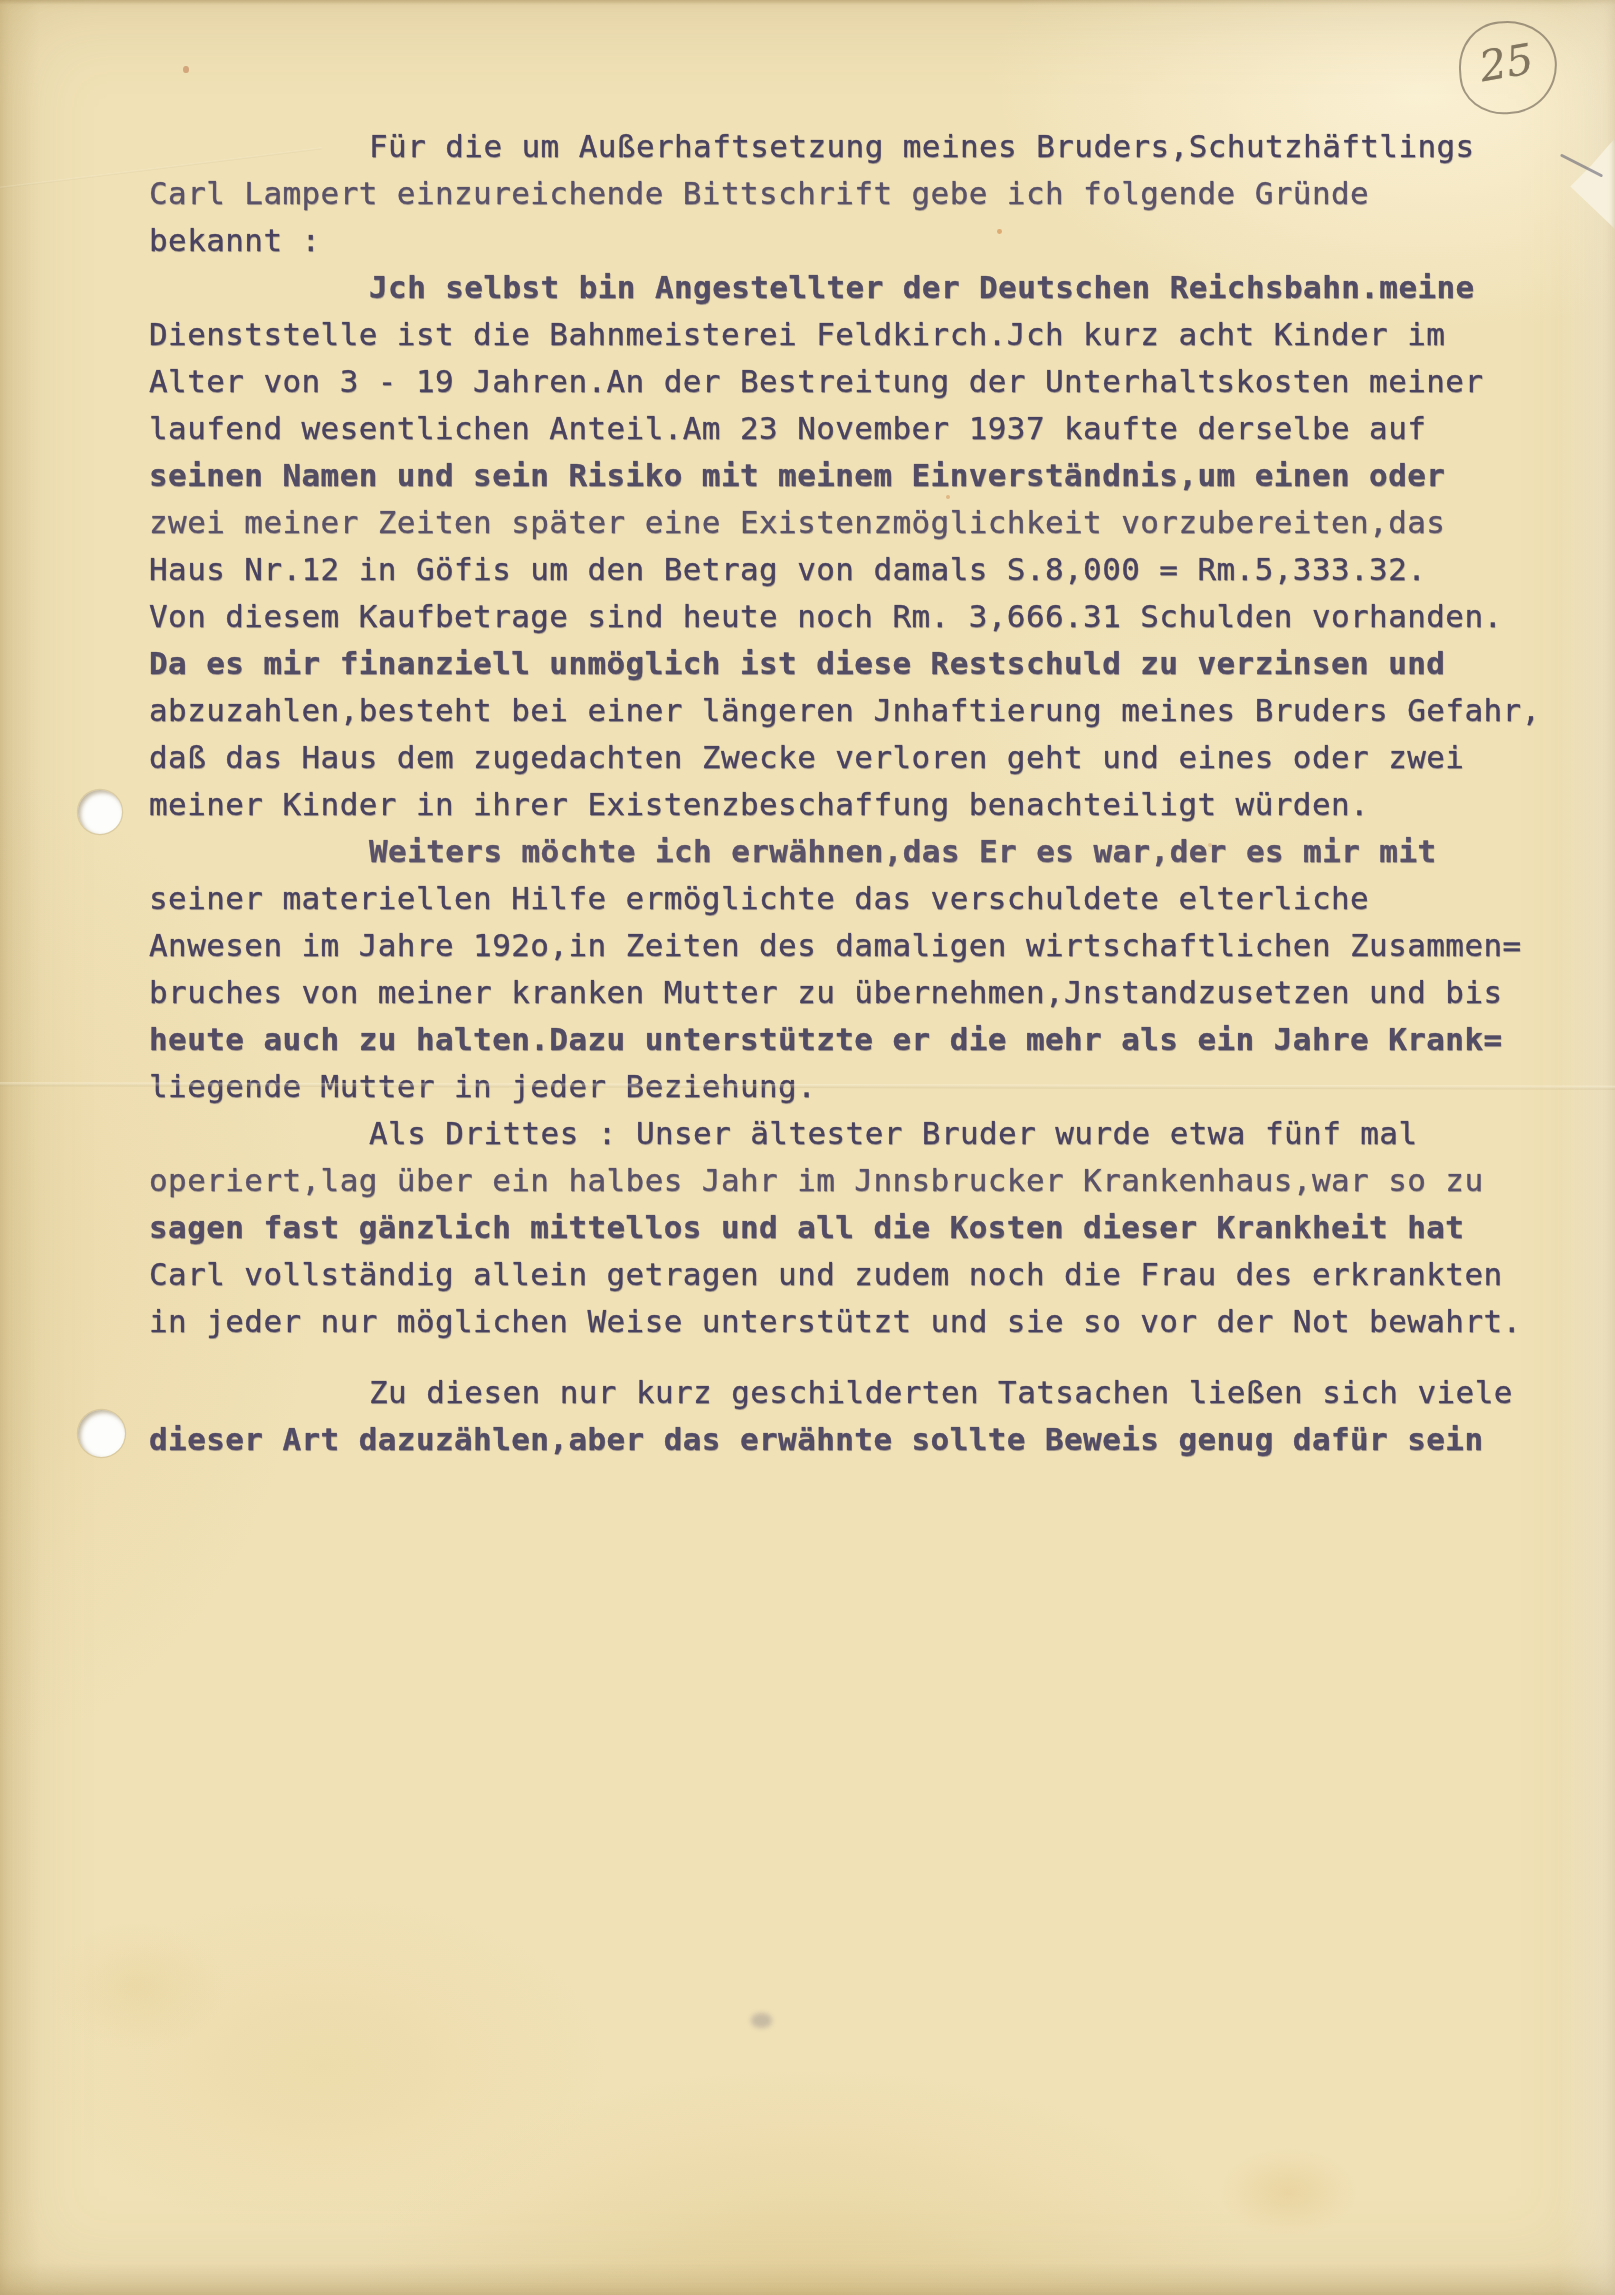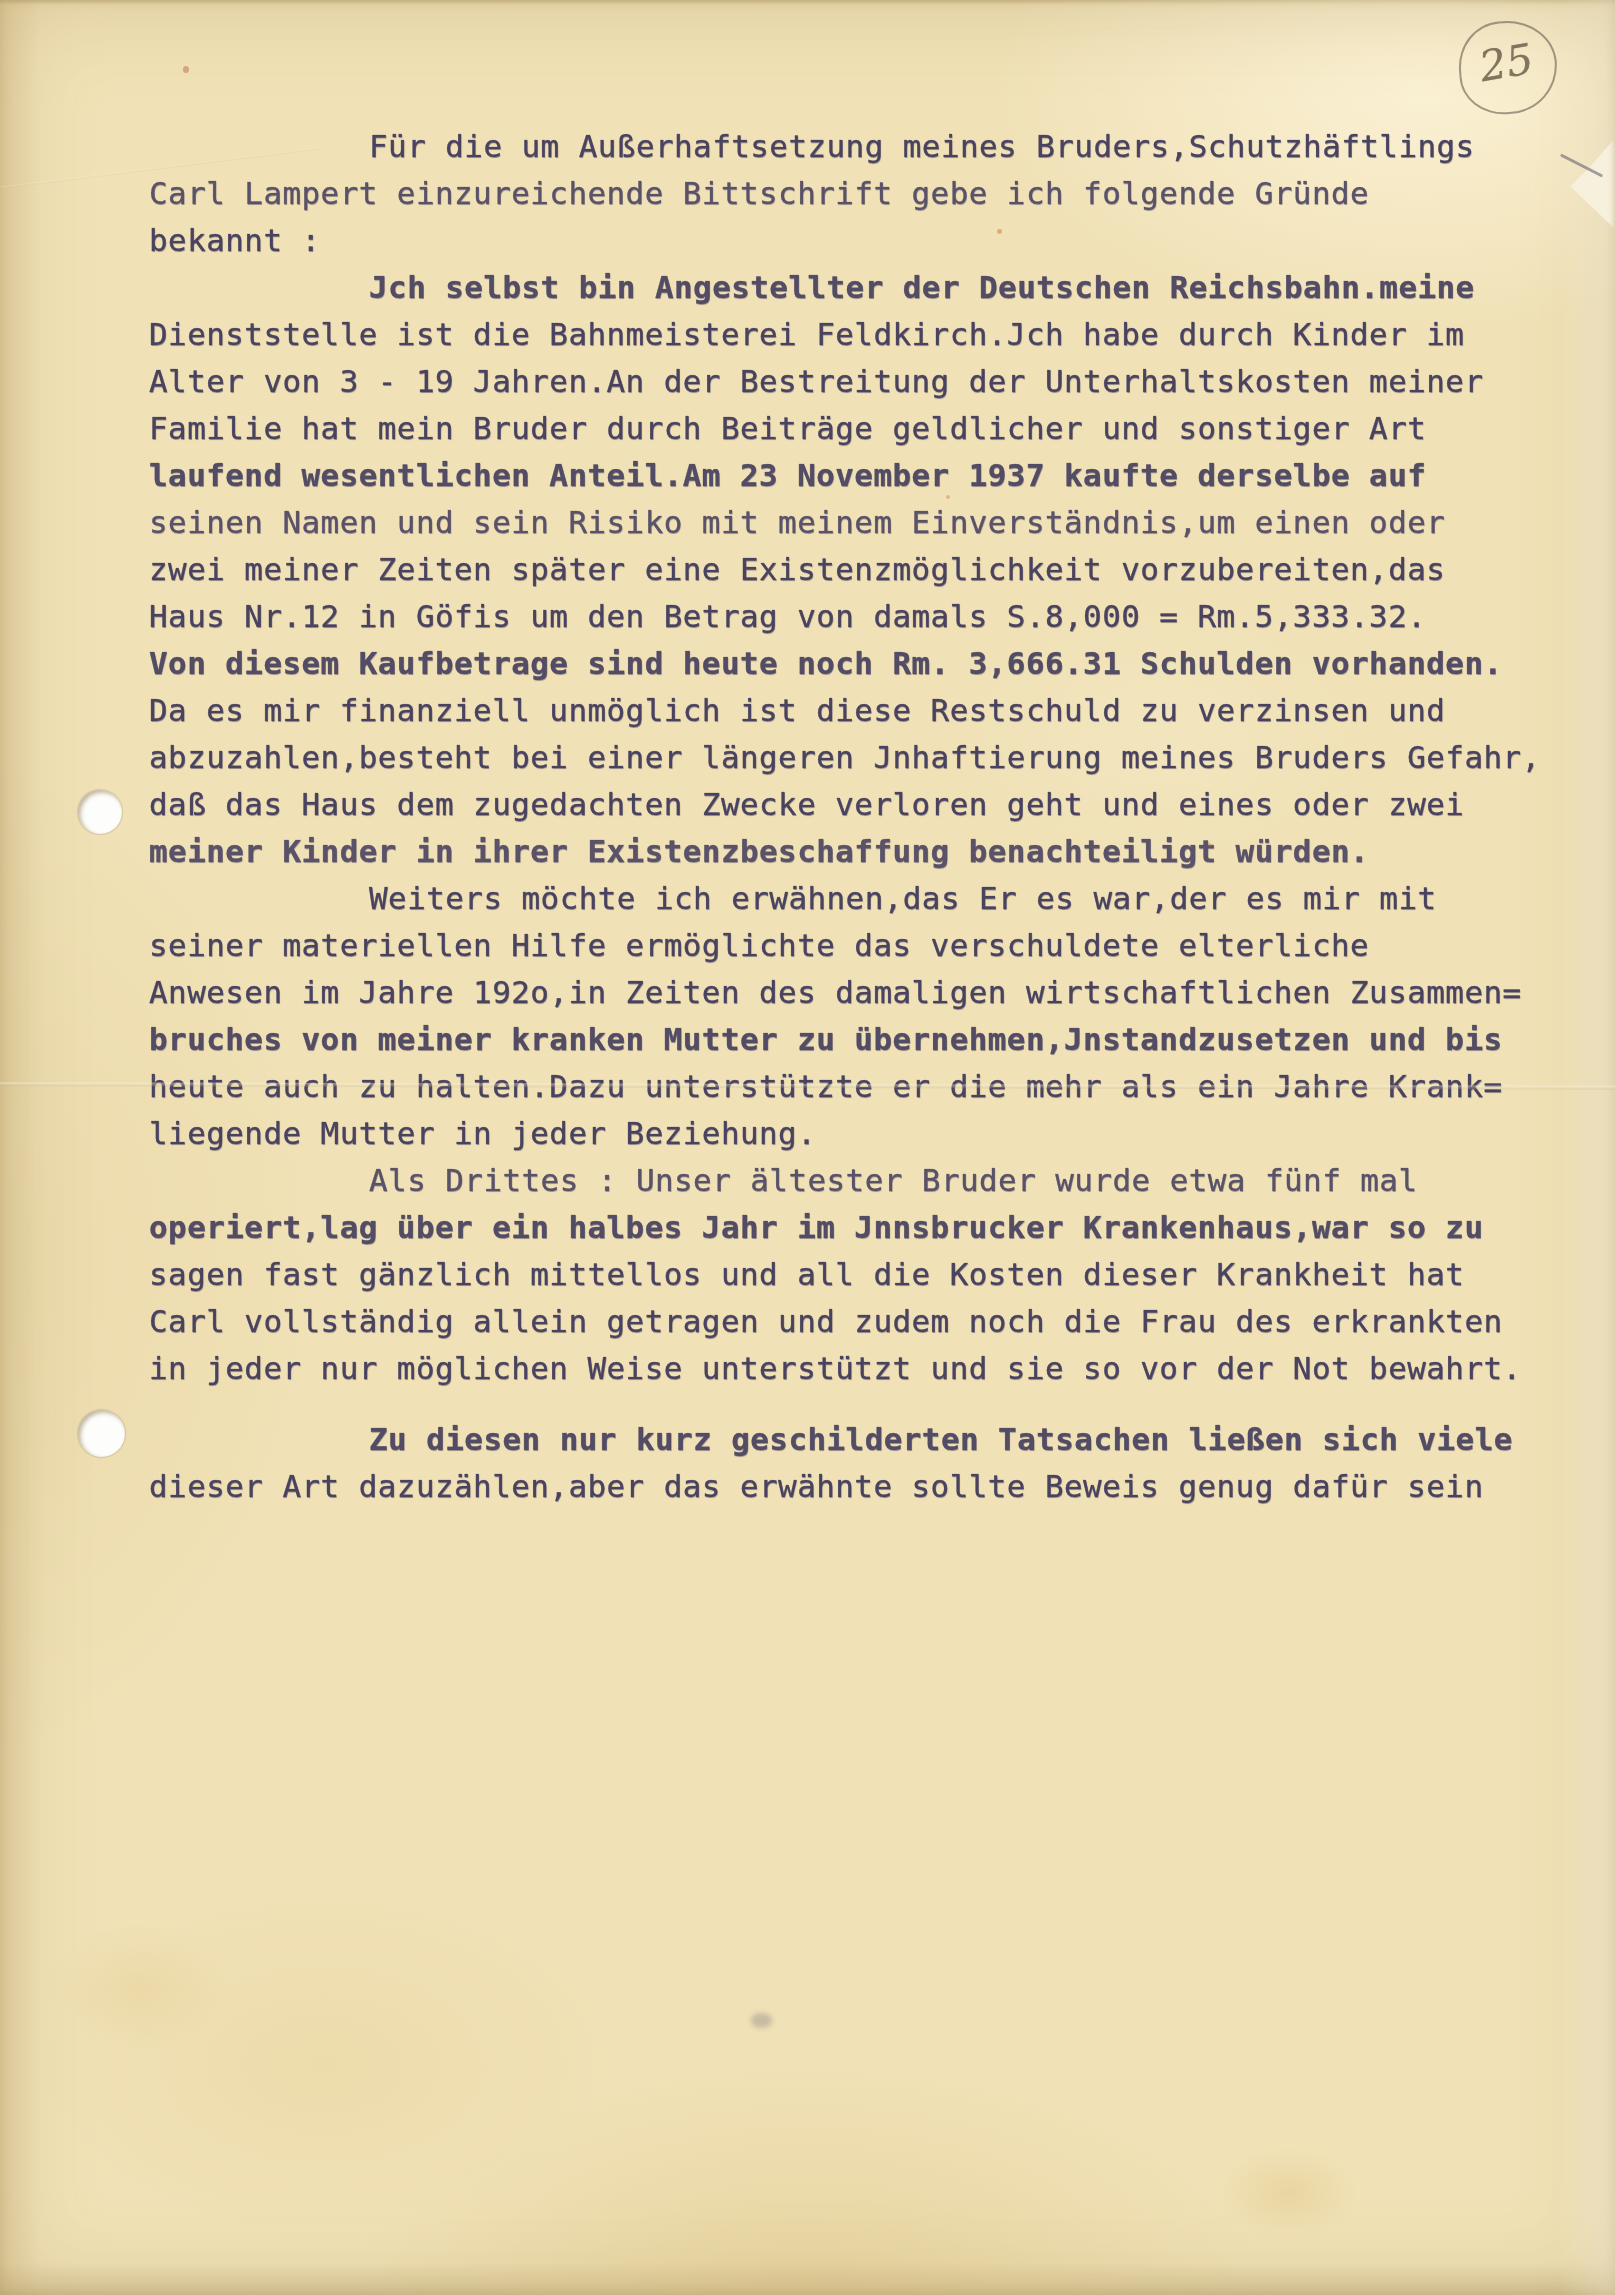--- a/index.html
+++ b/index.html
@@ -111,23 +111,22 @@
 
   <div class="circled-number">
     <span class="num">25</span>
   </div>
 
   <div class="text-block">
       <div class="text-line indent">Für die um Außerhaftsetzung meines Bruders,Schutzhäftlings</div>
       <div class="text-line">Carl Lampert einzureichende Bittschrift gebe ich folgende Gründe</div>
       <div class="text-line">bekannt :</div>
       <div class="text-line indent">Jch selbst bin Angestellter der Deutschen Reichsbahn.meine</div>
-      <div class="text-line">Dienststelle ist die Bahnmeisterei Feldkirch.Jch habe durch Kinder im</div>
+      <div class="text-line">Dienststelle ist die Bahnmeisterei Feldkirch.Jch kurz acht Kinder im</div>
       <div class="text-line">Alter von 3 - 19 Jahren.An der Bestreitung der Unterhaltskosten meiner</div>
-      <div class="text-line">Familie hat mein Bruder durch Beiträge geldlicher und sonstiger Art</div>
       <div class="text-line">laufend wesentlichen Anteil.Am 23 November 1937 kaufte derselbe auf</div>
       <div class="text-line">seinen Namen und sein Risiko mit meinem Einverständnis,um einen oder</div>
       <div class="text-line">zwei meiner Zeiten später eine Existenzmöglichkeit vorzubereiten,das</div>
       <div class="text-line">Haus Nr.12 in Göfis um den Betrag von damals S.8,000 = Rm.5,333.32.</div>
       <div class="text-line">Von diesem Kaufbetrage sind heute noch Rm. 3,666.31 Schulden vorhanden.</div>
       <div class="text-line">Da es mir finanziell unmöglich ist diese Restschuld zu verzinsen und</div>
       <div class="text-line">abzuzahlen,besteht bei einer längeren Jnhaftierung meines Bruders Gefahr,</div>
       <div class="text-line">daß das Haus dem zugedachten Zwecke verloren geht und eines oder zwei</div>
       <div class="text-line">meiner Kinder in ihrer Existenzbeschaffung benachteiligt würden.</div>
       <div class="text-line indent">Weiters möchte ich erwähnen,das Er es war,der es mir mit</div>

